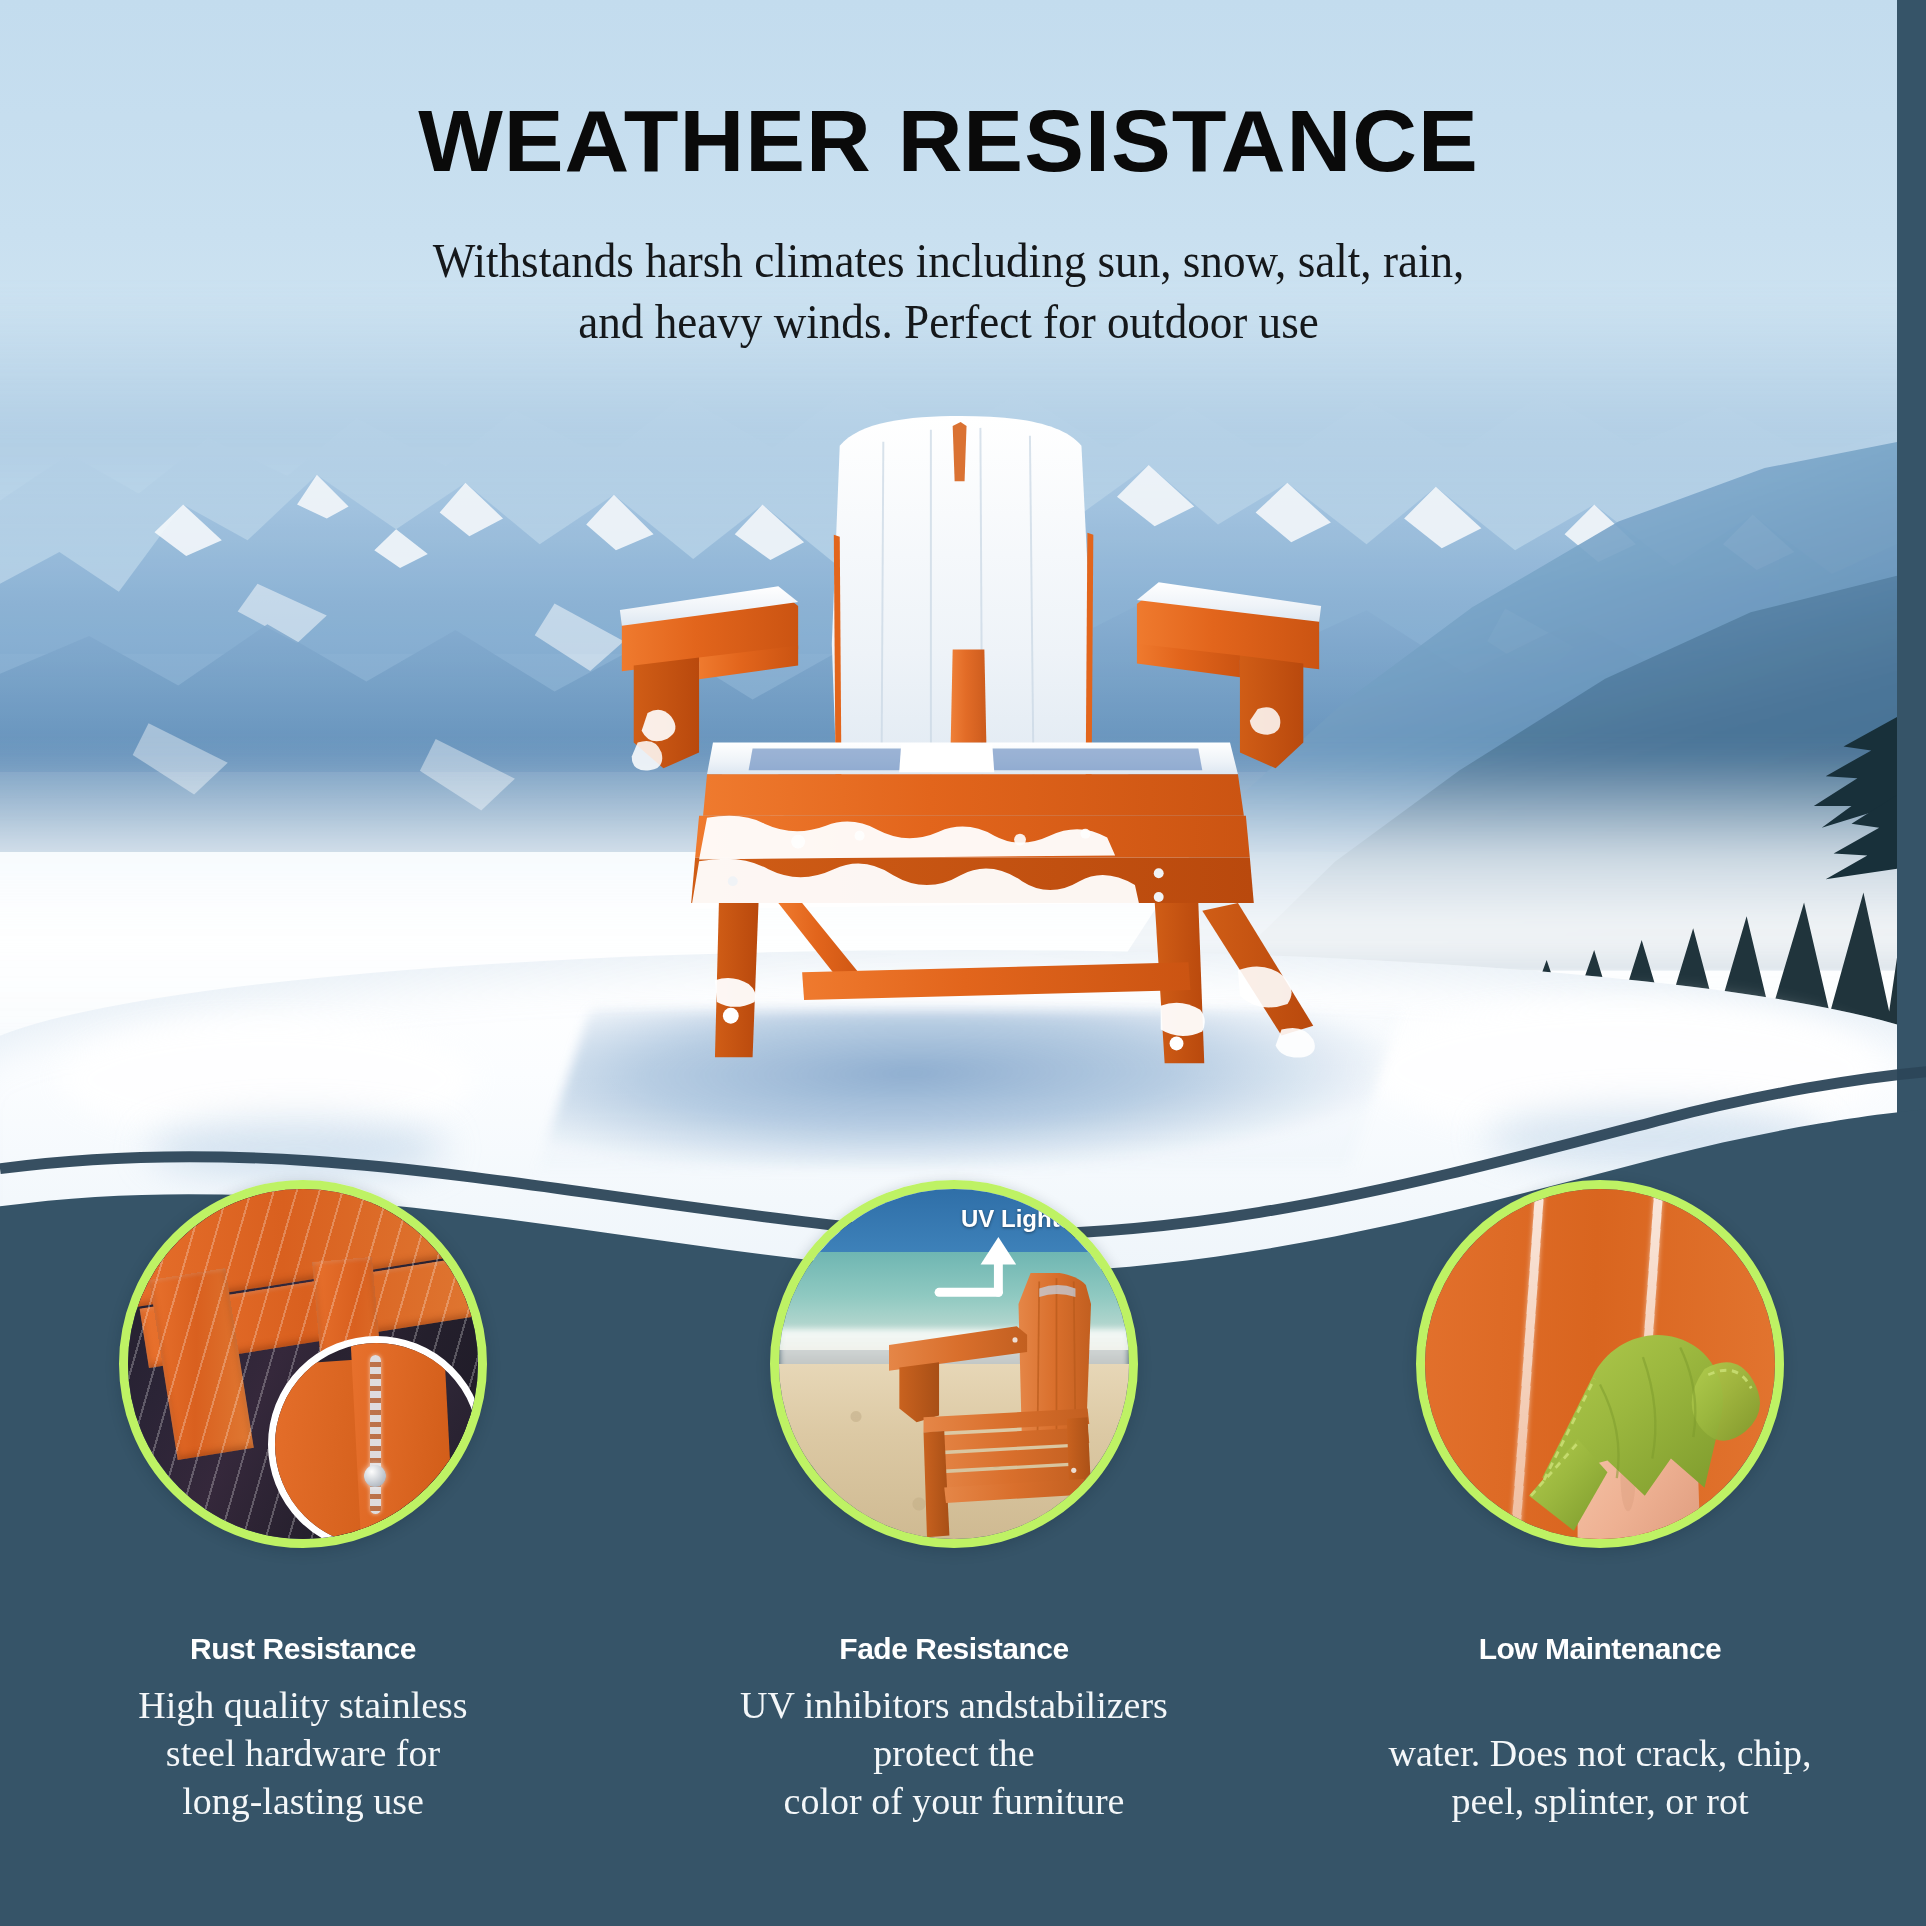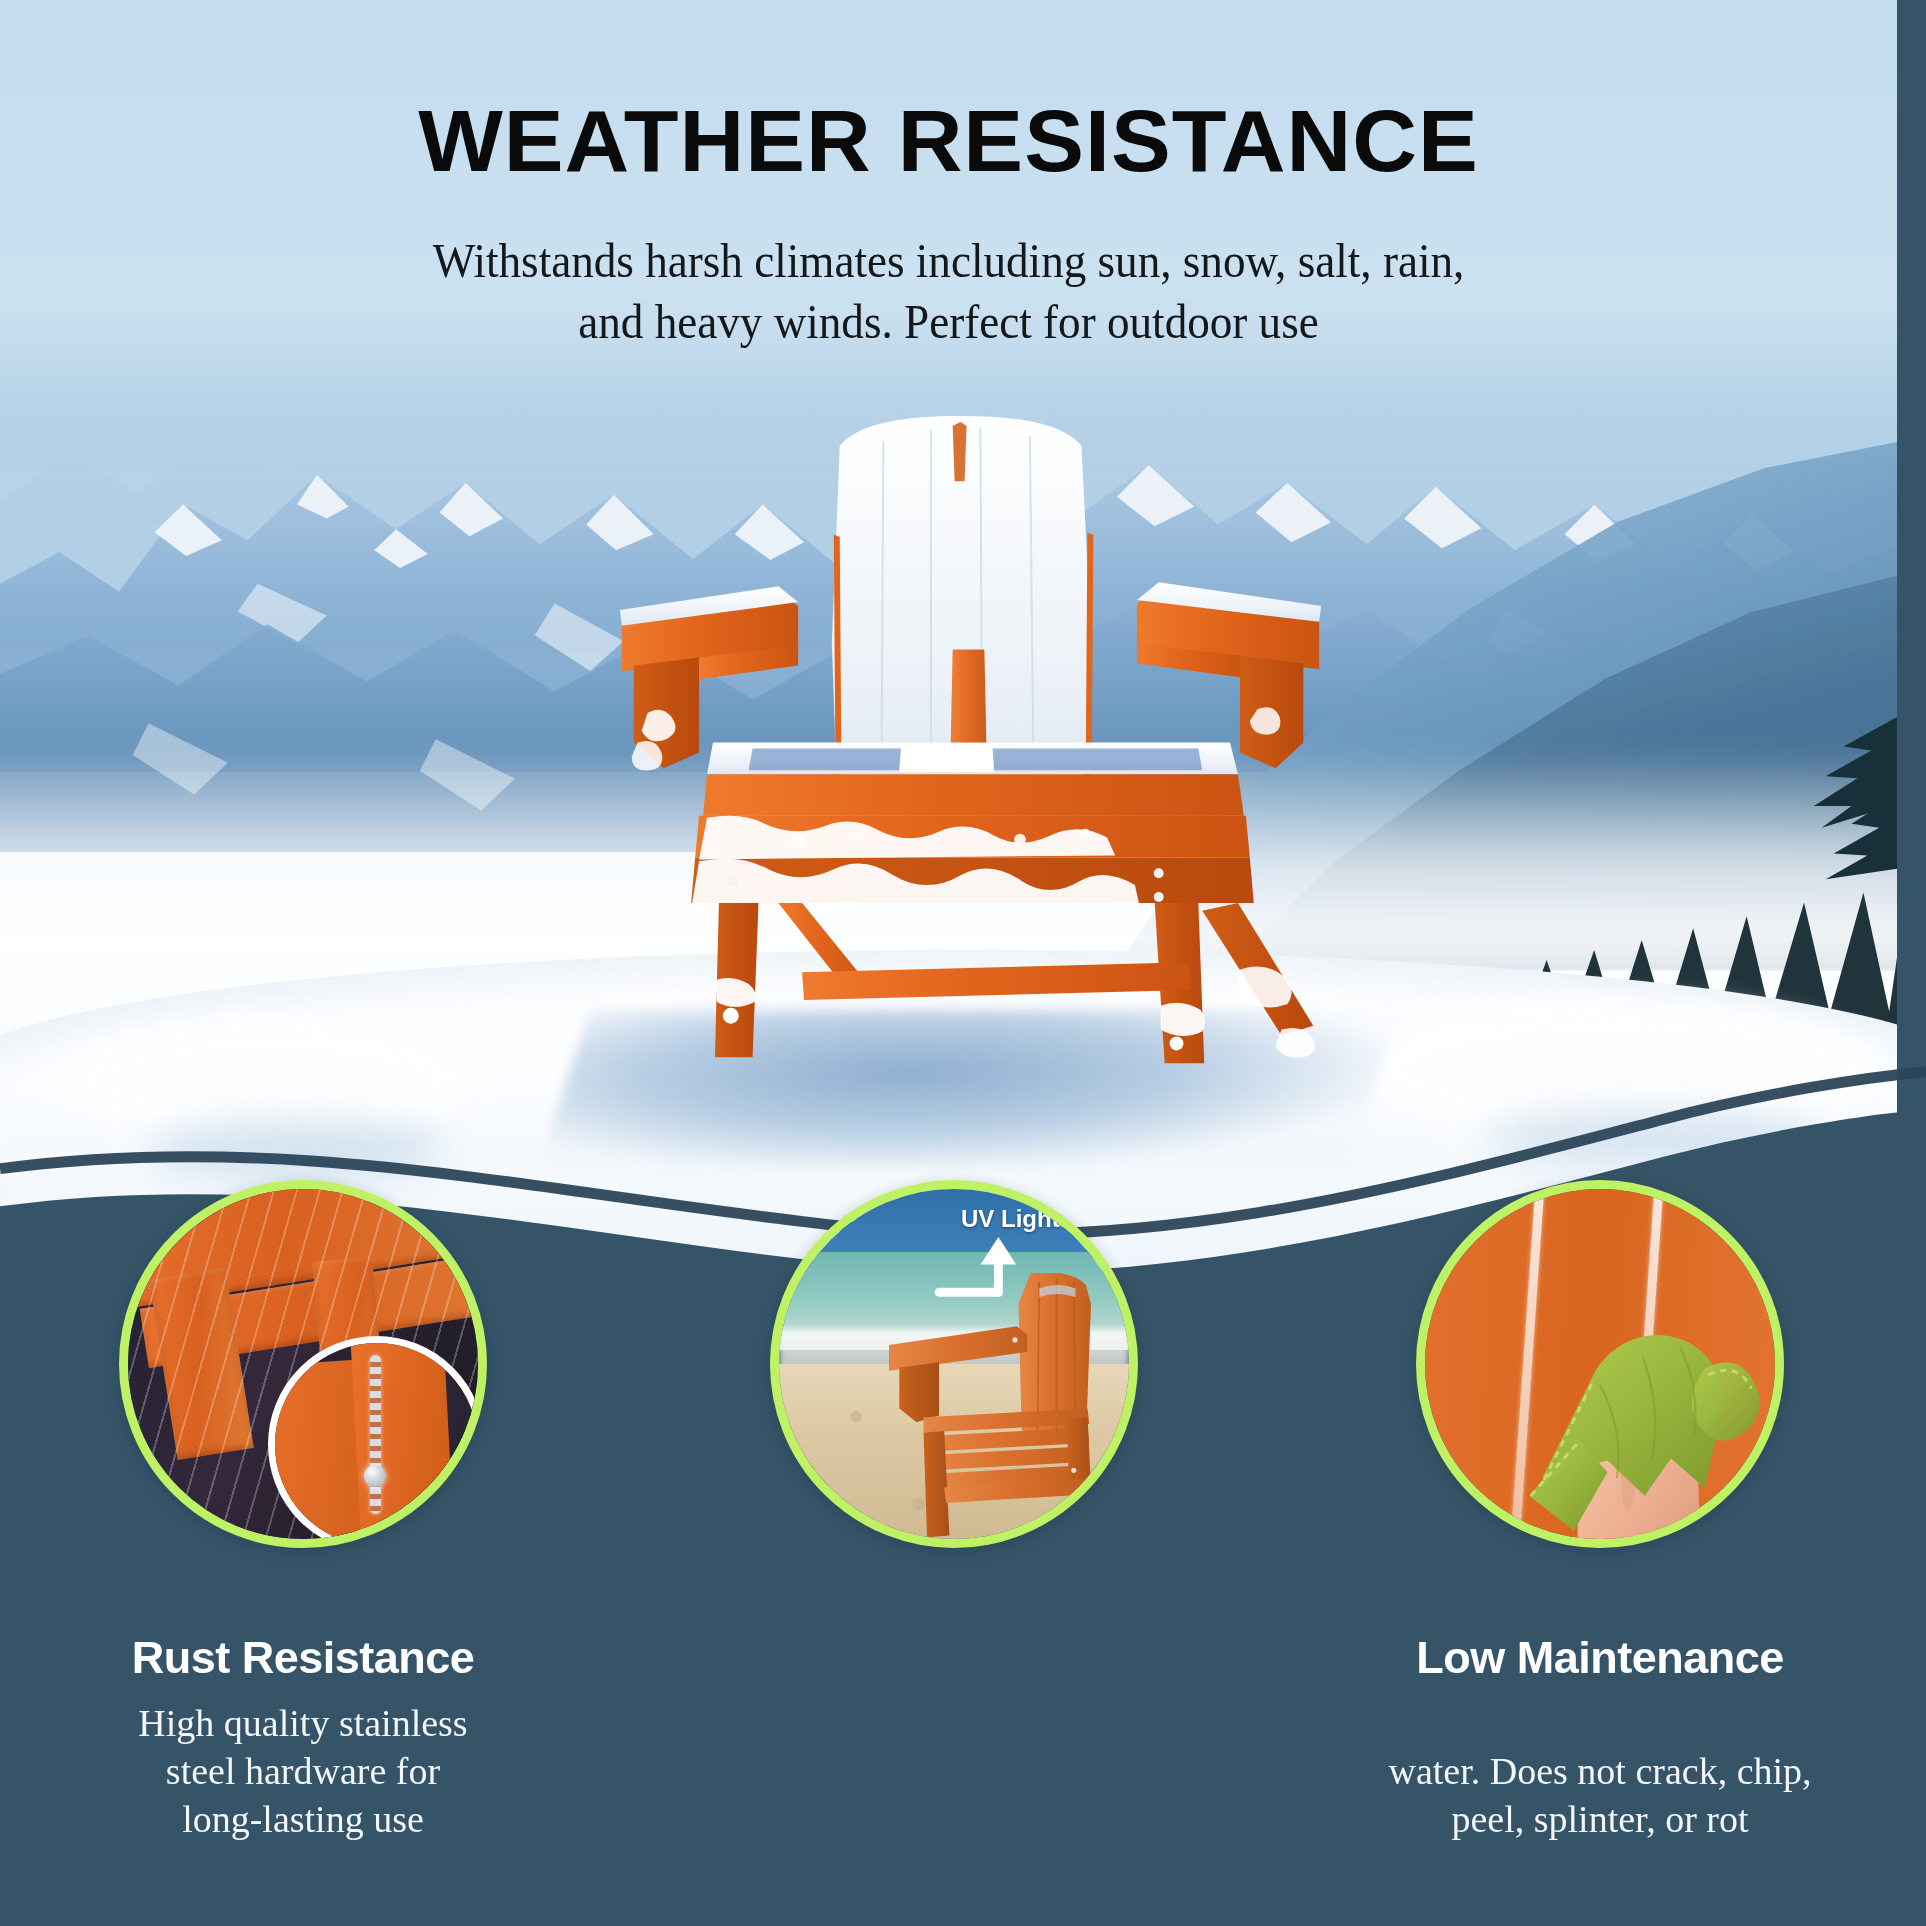--- a/index.html
+++ b/index.html
@@ -298,21 +298,21 @@
     width: 554px;
     text-align: center;
   }
   .f1 { left: 26px;   top: 1632px; }
   .f2 { left: 677px;  top: 1632px; }
   .f3 { left: 1323px; top: 1632px; }
 
   .feature-title {
     font-family: "Liberation Sans", sans-serif;
     font-weight: bold;
-    font-size: 45px;
+    font-size: 30px;
     letter-spacing: -0.5px;
     color: #ffffff;
     margin: 0 0 16px 0;
   }
   .feature-desc {
     font-family: "Liberation Serif", serif;
     font-size: 38px;
     line-height: 1.26;
     color: #f4f7f9;
     margin: 0;
@@ -675,20 +675,28 @@
 
   <div class="feature-col f1">
     <p class="feature-title">Rust Resistance</p>
     <p class="feature-desc">
       <span>High quality stainless</span><br>
       <span>steel hardware for</span><br>
       <span>long-lasting use</span>
     </p>
   </div>
 
+  <div class="feature-col f2">
+    <p class="feature-title">Fade Resistance</p>
+    <p class="feature-desc">
+      <span>UV inhibitors andstabilizers</span><br>
+      <span>protect the</span><br>
+      <span>color of your furniture</span>
+    </p>
+  </div>
 
   <div class="feature-col f3">
     <p class="feature-title">Low Maintenance</p>
     <p class="feature-desc">
       <br>
       <span>water. Does not crack, chip,</span><br>
       <span>peel, splinter, or rot</span>
     </p>
   </div>
 

